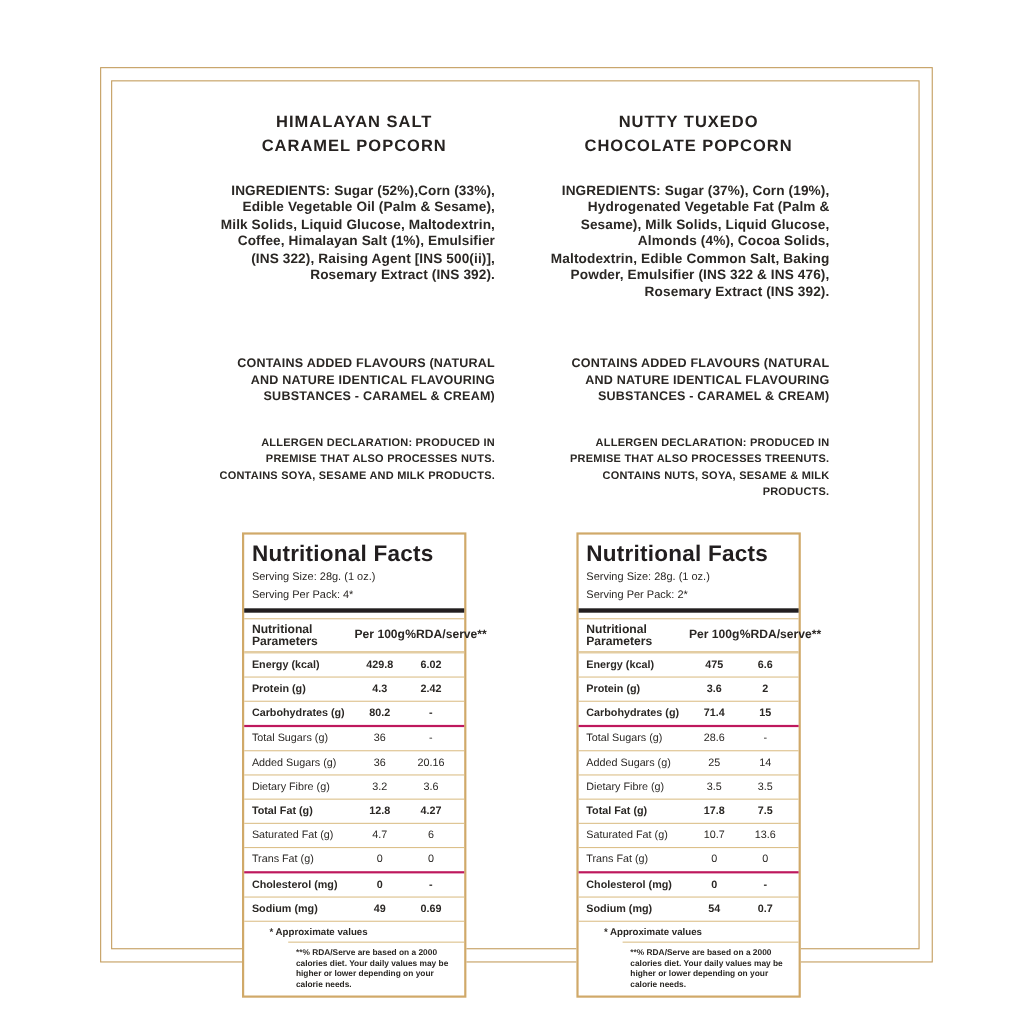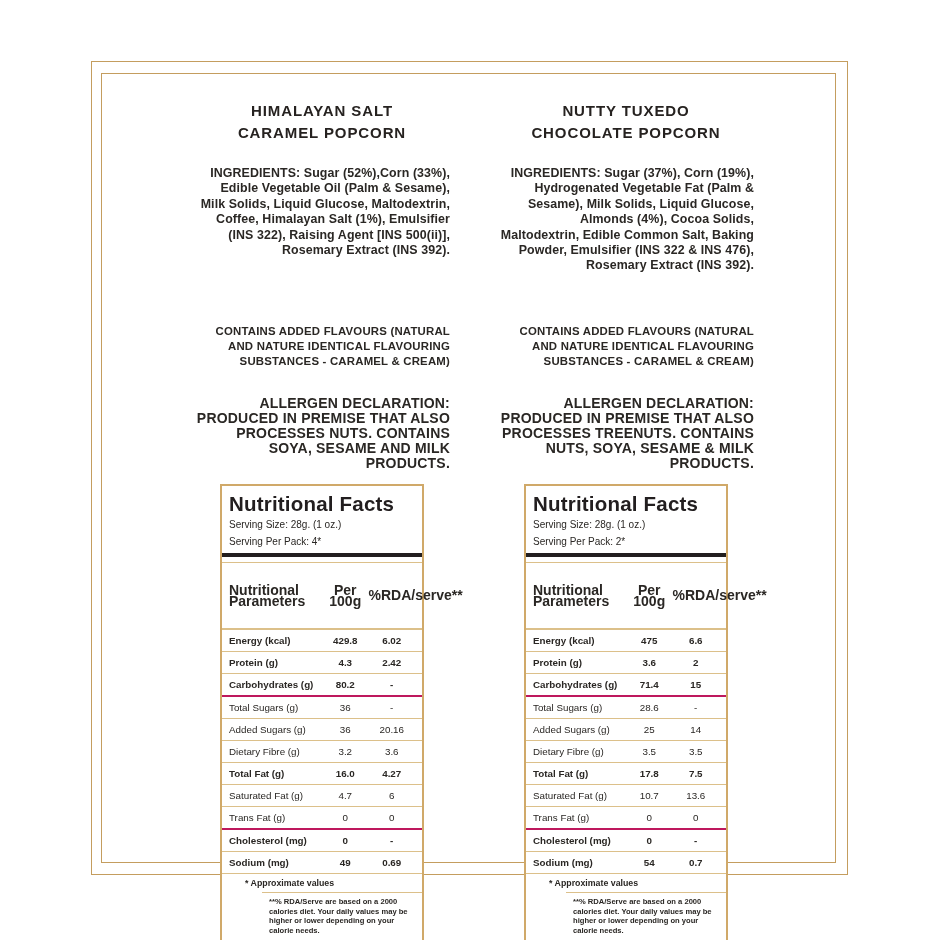--- a/index.html
+++ b/index.html
@@ -25,38 +25,38 @@
     font-size:15px; font-weight:bold; letter-spacing:0.9px; line-height:22px;
     color:#262220;
     text-align:center;
   }
   .para { position:absolute; left:6px; right:6px; margin:0;text-align:right; }
   .ingredients {
     top:66px; font-size:12.4px; line-height:15.4px; font-weight:bold;
     letter-spacing:0.1px;
   }
   .flavours  { top:224px; font-size:11.4px; line-height:14.9px; font-weight:bold; letter-spacing:0.2px; }
-  .allergen  { top:296px; font-size:14px; line-height:14.9px; font-weight:bold; letter-spacing:0.2px; }
+  .allergen  { top:296px; font-size:10px; line-height:14.9px; font-weight:bold; letter-spacing:0.2px; }
 
   
   .nf {
     position:absolute; top:384px; left:50%; transform:translateX(-50%);
     width:204px; border:2px solid #d0a969; background:#fff;
     text-align:left; box-sizing:border-box;
   }
   .nf-head { padding:6px 7px 5px; border-bottom:4px solid #221e1f; }
   .nf-title {
     margin:0; font-size:20.5px; font-weight:bold; letter-spacing:0.2px;
     color:#221e1f; line-height:23px;
   }
   .nf-serving { font-size:10px; line-height:13.5px; margin-top:3px; }
   .nf-cols {
     display:flex; align-items:center; margin-top:5px;
     border-top:1px solid #dcc08a; border-bottom:1px solid #dcc08a;
-    padding:22px 7px; font-size:14px; font-weight:bold; line-height:10.5px;
+    padding:4px 7px; font-size:11px; font-weight:bold; line-height:10.5px;
   }
   .c-label { width:50%; }
   .c-num   { width:25%; text-align:center; }
   .nf-row {
     display:flex; align-items:center; padding:5px 7px;
     font-size:9.8px; line-height:11px; border-top:1px solid #dcc08a;
   }
   .nf-row:first-of-type { border-top:none; }
   .nf-row.b { font-weight:bold; }
   .nf-row.g { border-top:2px solid #be185d; }
@@ -120,21 +120,21 @@
         <div class="c-num">36</div>
         <div class="c-num">20.16</div>
       </div>
     <div class="nf-row">
         <div class="c-label">Dietary Fibre (g)</div>
         <div class="c-num">3.2</div>
         <div class="c-num">3.6</div>
       </div>
     <div class="nf-row b">
         <div class="c-label">Total Fat (g)</div>
-        <div class="c-num">16.0</div>
+        <div class="c-num">12.8</div>
         <div class="c-num">4.27</div>
       </div>
     <div class="nf-row">
         <div class="c-label">Saturated Fat (g)</div>
         <div class="c-num">4.7</div>
         <div class="c-num">6</div>
       </div>
     <div class="nf-row">
         <div class="c-label">Trans Fat (g)</div>
         <div class="c-num">0</div>

